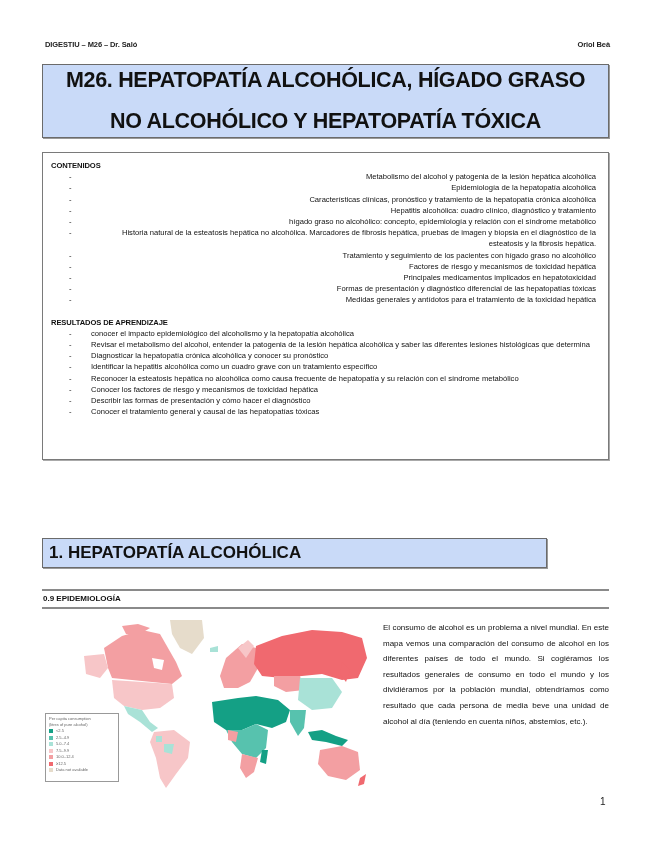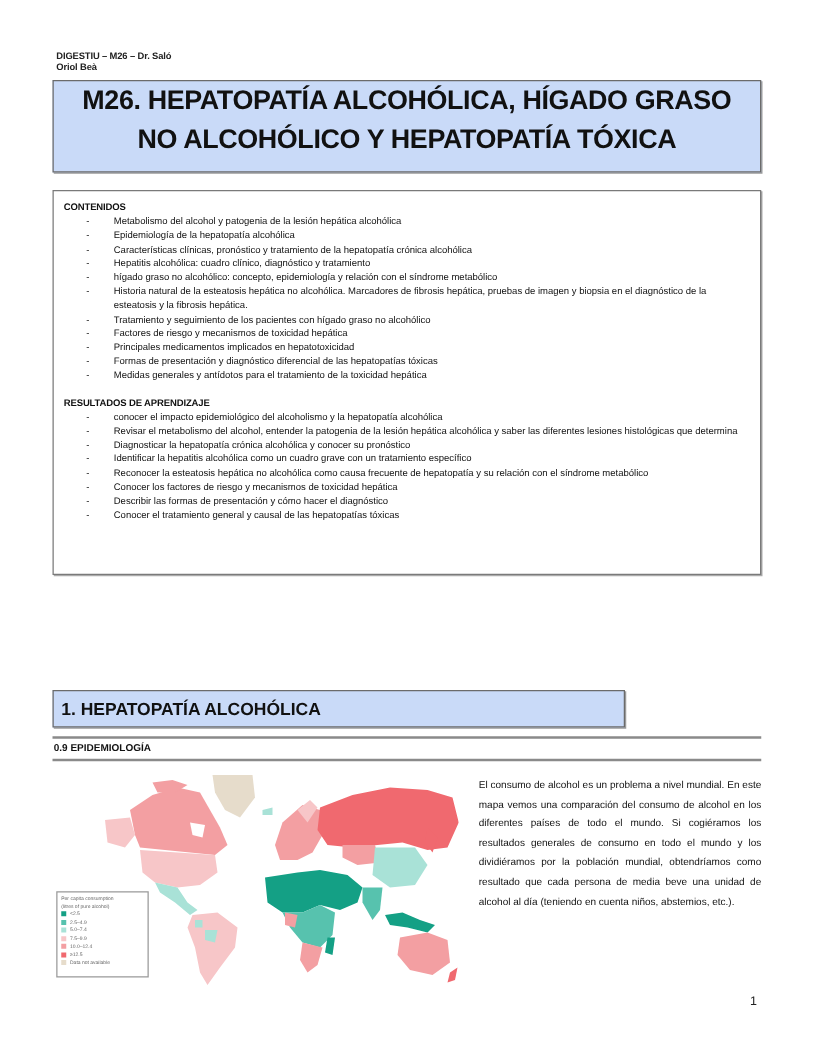--- a/index.html
+++ b/index.html
@@ -8,56 +8,55 @@
       font-family: "Liberation Sans", "DejaVu Sans", sans-serif;
       color: #111;
     }
     .page { position: relative; width: 655px; height: 848px; }
 
     .running-header {
       position: absolute; top: 40px; left: 45px; right: 45px;
       font-size: 7.5px; font-weight: bold; color: #222;
       display: flex; justify-content: space-between;
       letter-spacing: -0.1px;
-      flex-direction: column;
     }
 
     .title-box {
       position: absolute; left: 42px; top: 64px; width: 567px; height: 74px;
       background: #c9daf8; border: 1px solid #6b6b6b;
       box-shadow: 1px 1px 0 #9a9a9a;
-      display: flex; flex-direction: column; align-items: center; justify-content: flex-start;
+      display: flex; flex-direction: column; align-items: center; justify-content: space-between;
       font-weight: bold; font-size: 21.5px; line-height: 31px; color: #111;
       letter-spacing: -0.3px;
     }
 
     .objectives-box {
       position: absolute; left: 42px; top: 152px; width: 567px; height: 308px;
       border: 1px solid #7a7a7a;
       box-shadow: 1px 1px 0 #aaaaaa;
       padding: 7px 8px 0 8px;
       font-size: 7.6px; line-height: 11.2px; color: #111;
     }
     .obj-heading { font-weight: bold; font-size: 7.6px; letter-spacing: -0.1px; }
     .obj-list { list-style: none; margin: 0; padding: 0; }
     .obj-list li {
-      position: relative; padding-left: 40px; padding-right: 4px;
+      position: relative; padding-left: 40px; padding-right: 4px; text-align: right;
     }
     .obj-list li::before {
       content: "-"; position: absolute; left: 18px; top: 0;
     }
     .obj-list.justify li { text-align: justify; }
     .section-gap { height: 11px; }
 
     .section-box {
-      position: absolute; left: 42px; top: 552px; width: 458px; height: 30px;
+      position: absolute; left: 42px; top: 538px; width: 505px; height: 30px;
       background: #c9daf8; border: 1px solid #6b6b6b;
       box-shadow: 1px 1px 0 #9a9a9a;
       display: flex; align-items: center; padding-left: 6px;
-      font-weight: bold; font-size: 14px; color: #111;
+      font-weight: bold; font-size: 17px; color: #111;
     }
 
     .rule {
       position: absolute; left: 42px; width: 567px; height: 1.5px; background: #8a8a8a;
     }
     .subsection-title {
       position: absolute; left: 43px; top: 594px;
       font-weight: bold; font-size: 8px; color: #111;
     }
 

